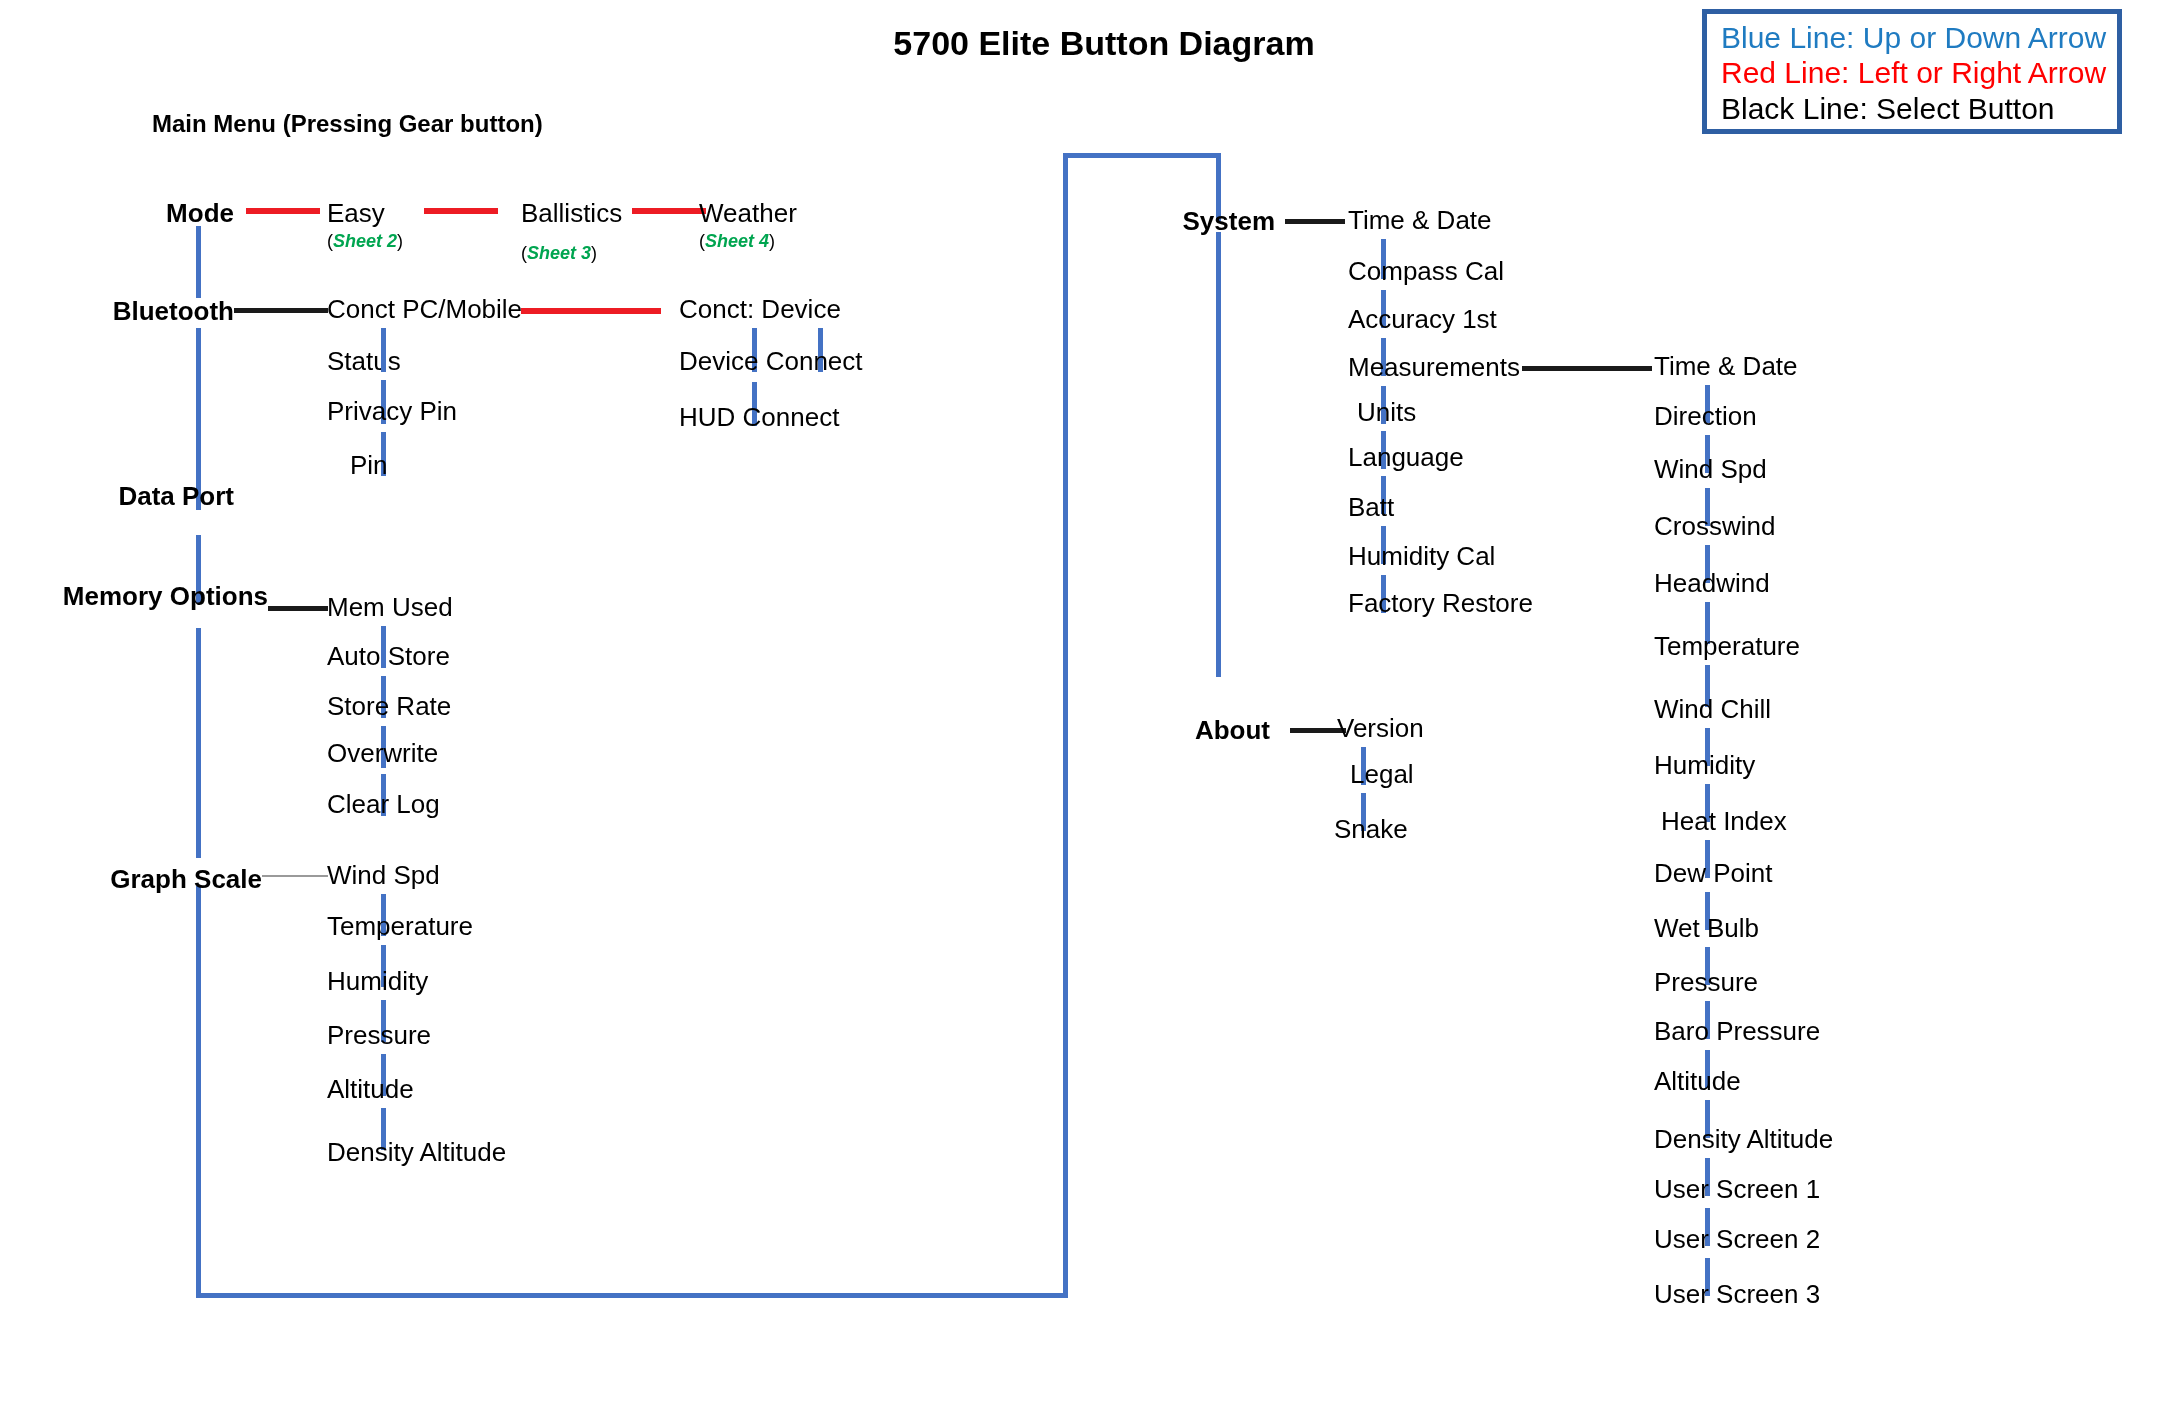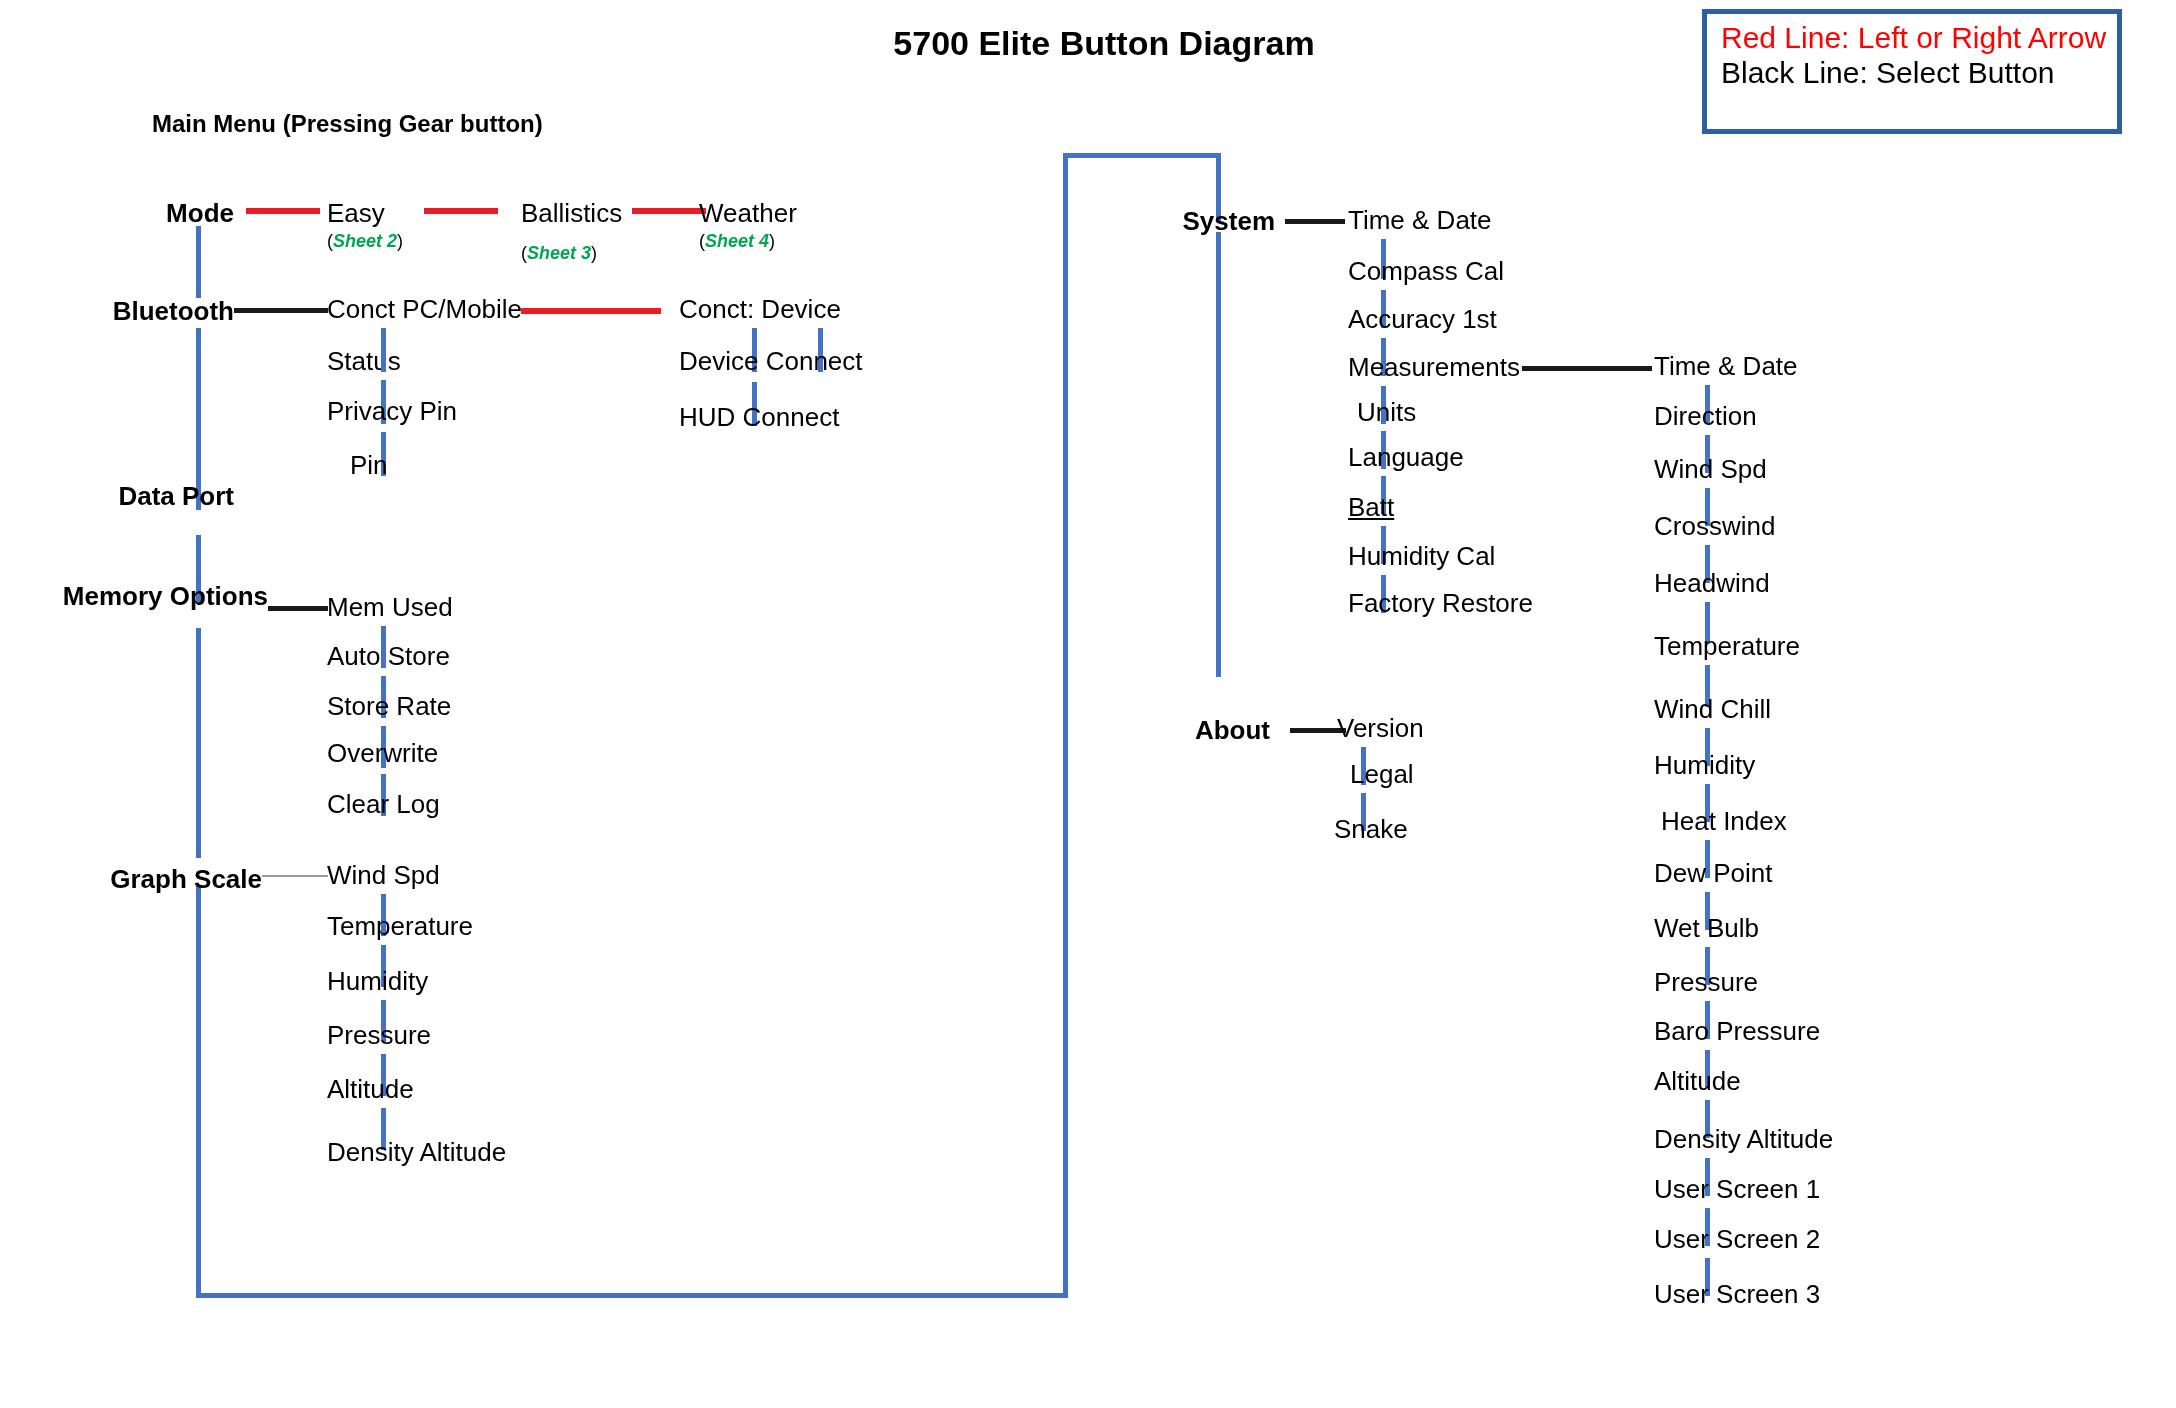--- a/index.html
+++ b/index.html
@@ -67,20 +67,21 @@
   #legend .black{color:#000000;}
 </style>
 </head>
 <body>
 
 <div id="page">
 
   <div class="title" style="left:1104px; top:24px;">5700 Elite Button Diagram</div>
 
   <div id="legend" style="left:1702px; top:9px; width:420px; height:125px;">
+    <div class="row blue">Blue Line:  Up or Down Arrow</div>
     <div class="row red">Red Line:  Left or Right Arrow</div>
     <div class="row black">Black Line:  Select Button</div>
   </div>
 
   <div class="heading" style="left:152px; top:110px;">Main Menu (Pressing Gear button)</div>
 
   <div class="vline" style="left:196px; top:226px; height:72px;"></div>
 
   <div class="vline" style="left:196px; top:328px; height:182px;"></div>
 
@@ -168,21 +169,21 @@
   <div class="lbl" style="left:1348px; top:258px;">Compass Cal</div>
   <div class="vline" style="left:1381px; top:290px; height:38px;"></div>
   <div class="lbl" style="left:1348px; top:306px;">Accuracy 1st</div>
   <div class="vline" style="left:1381px; top:338px; height:38px;"></div>
   <div class="lbl" style="left:1348px; top:354px;">Measurements</div>
   <div class="vline" style="left:1381px; top:386px; height:38px;"></div>
   <div class="lbl" style="left:1357px; top:399px;">Units</div>
   <div class="vline" style="left:1381px; top:431px; height:38px;"></div>
   <div class="lbl" style="left:1348px; top:444px;">Language</div>
   <div class="vline" style="left:1381px; top:476px; height:38px;"></div>
-  <div class="lbl" style="left:1348px; top:494px;text-decoration:underline;">Batt</div>
+  <div class="lbl" style="left:1348px; top:494px;">Batt</div>
   <div class="vline" style="left:1381px; top:526px; height:38px;"></div>
   <div class="lbl" style="left:1348px; top:543px;">Humidity Cal</div>
   <div class="vline" style="left:1381px; top:575px; height:38px;"></div>
   <div class="lbl" style="left:1348px; top:590px;">Factory Restore</div>
 
   <div class="blackline" style="left:1522px; top:366px; width:130px;"></div>
 
   <div class="lbl bold right" style="left:1270px; top:717px;">About</div>
   <div class="blackline" style="left:1290px; top:728px; width:56px;"></div>
   <div class="lbl" style="left:1337px; top:715px;">Version</div>

